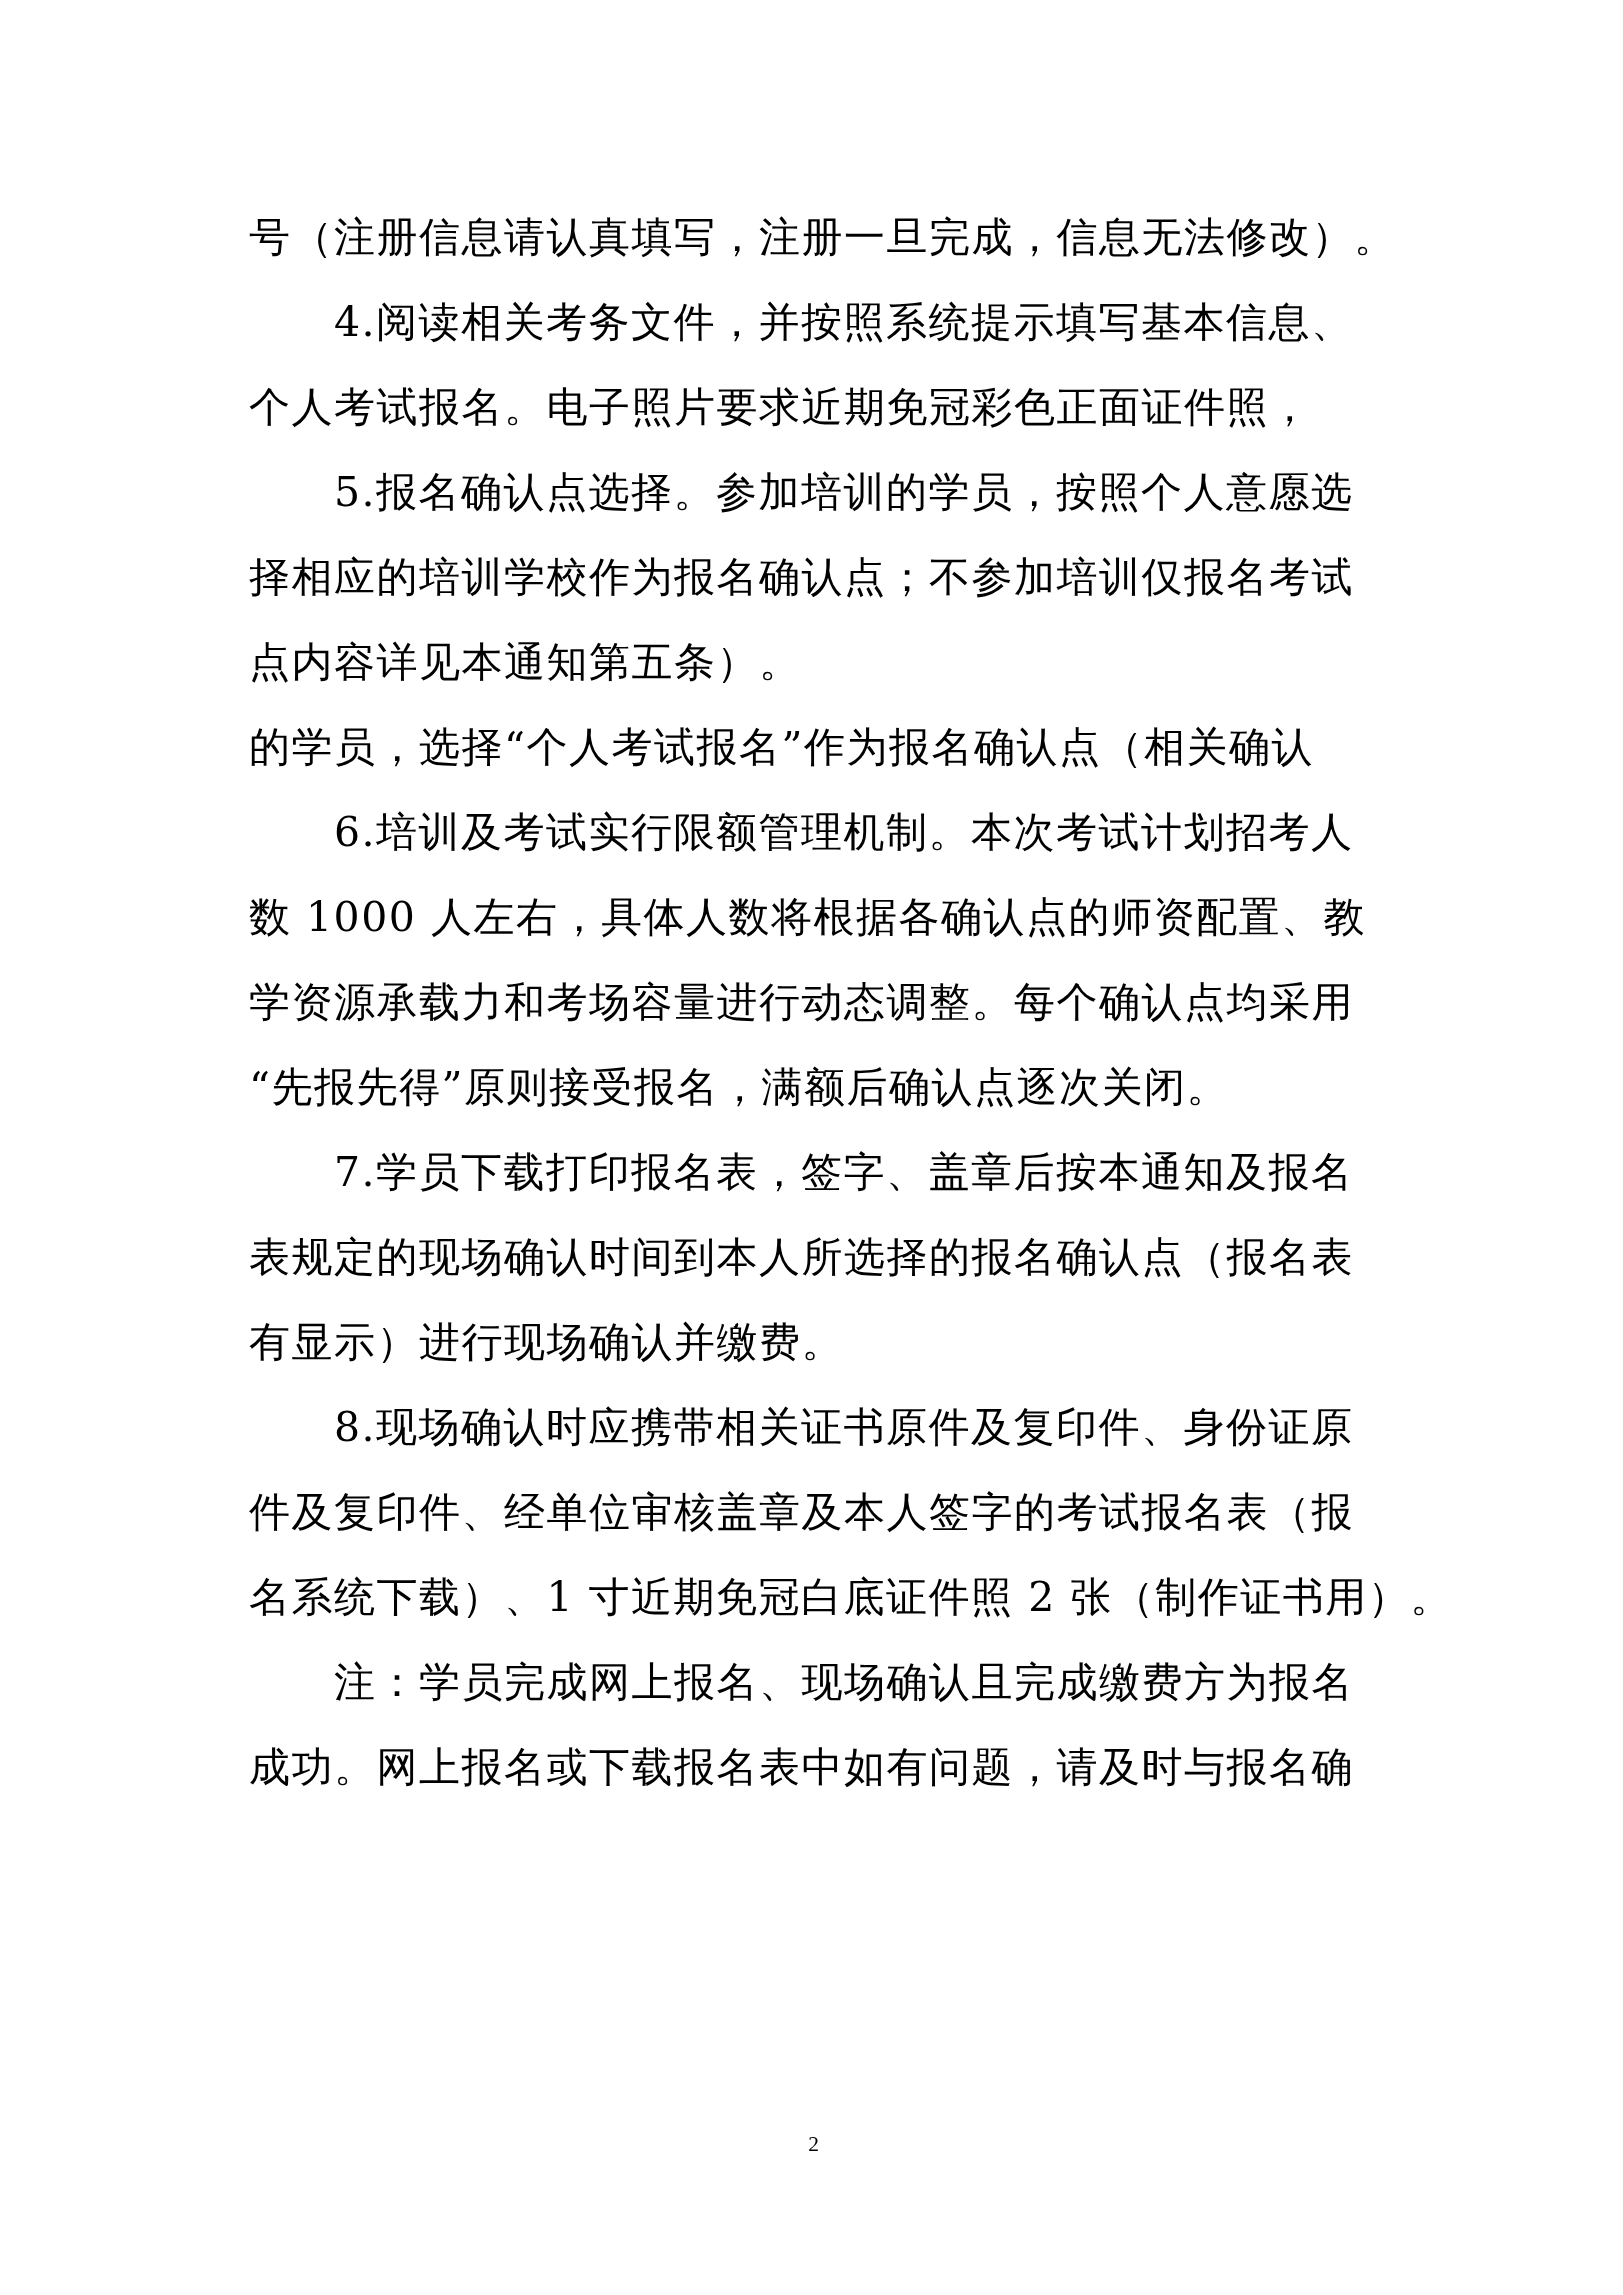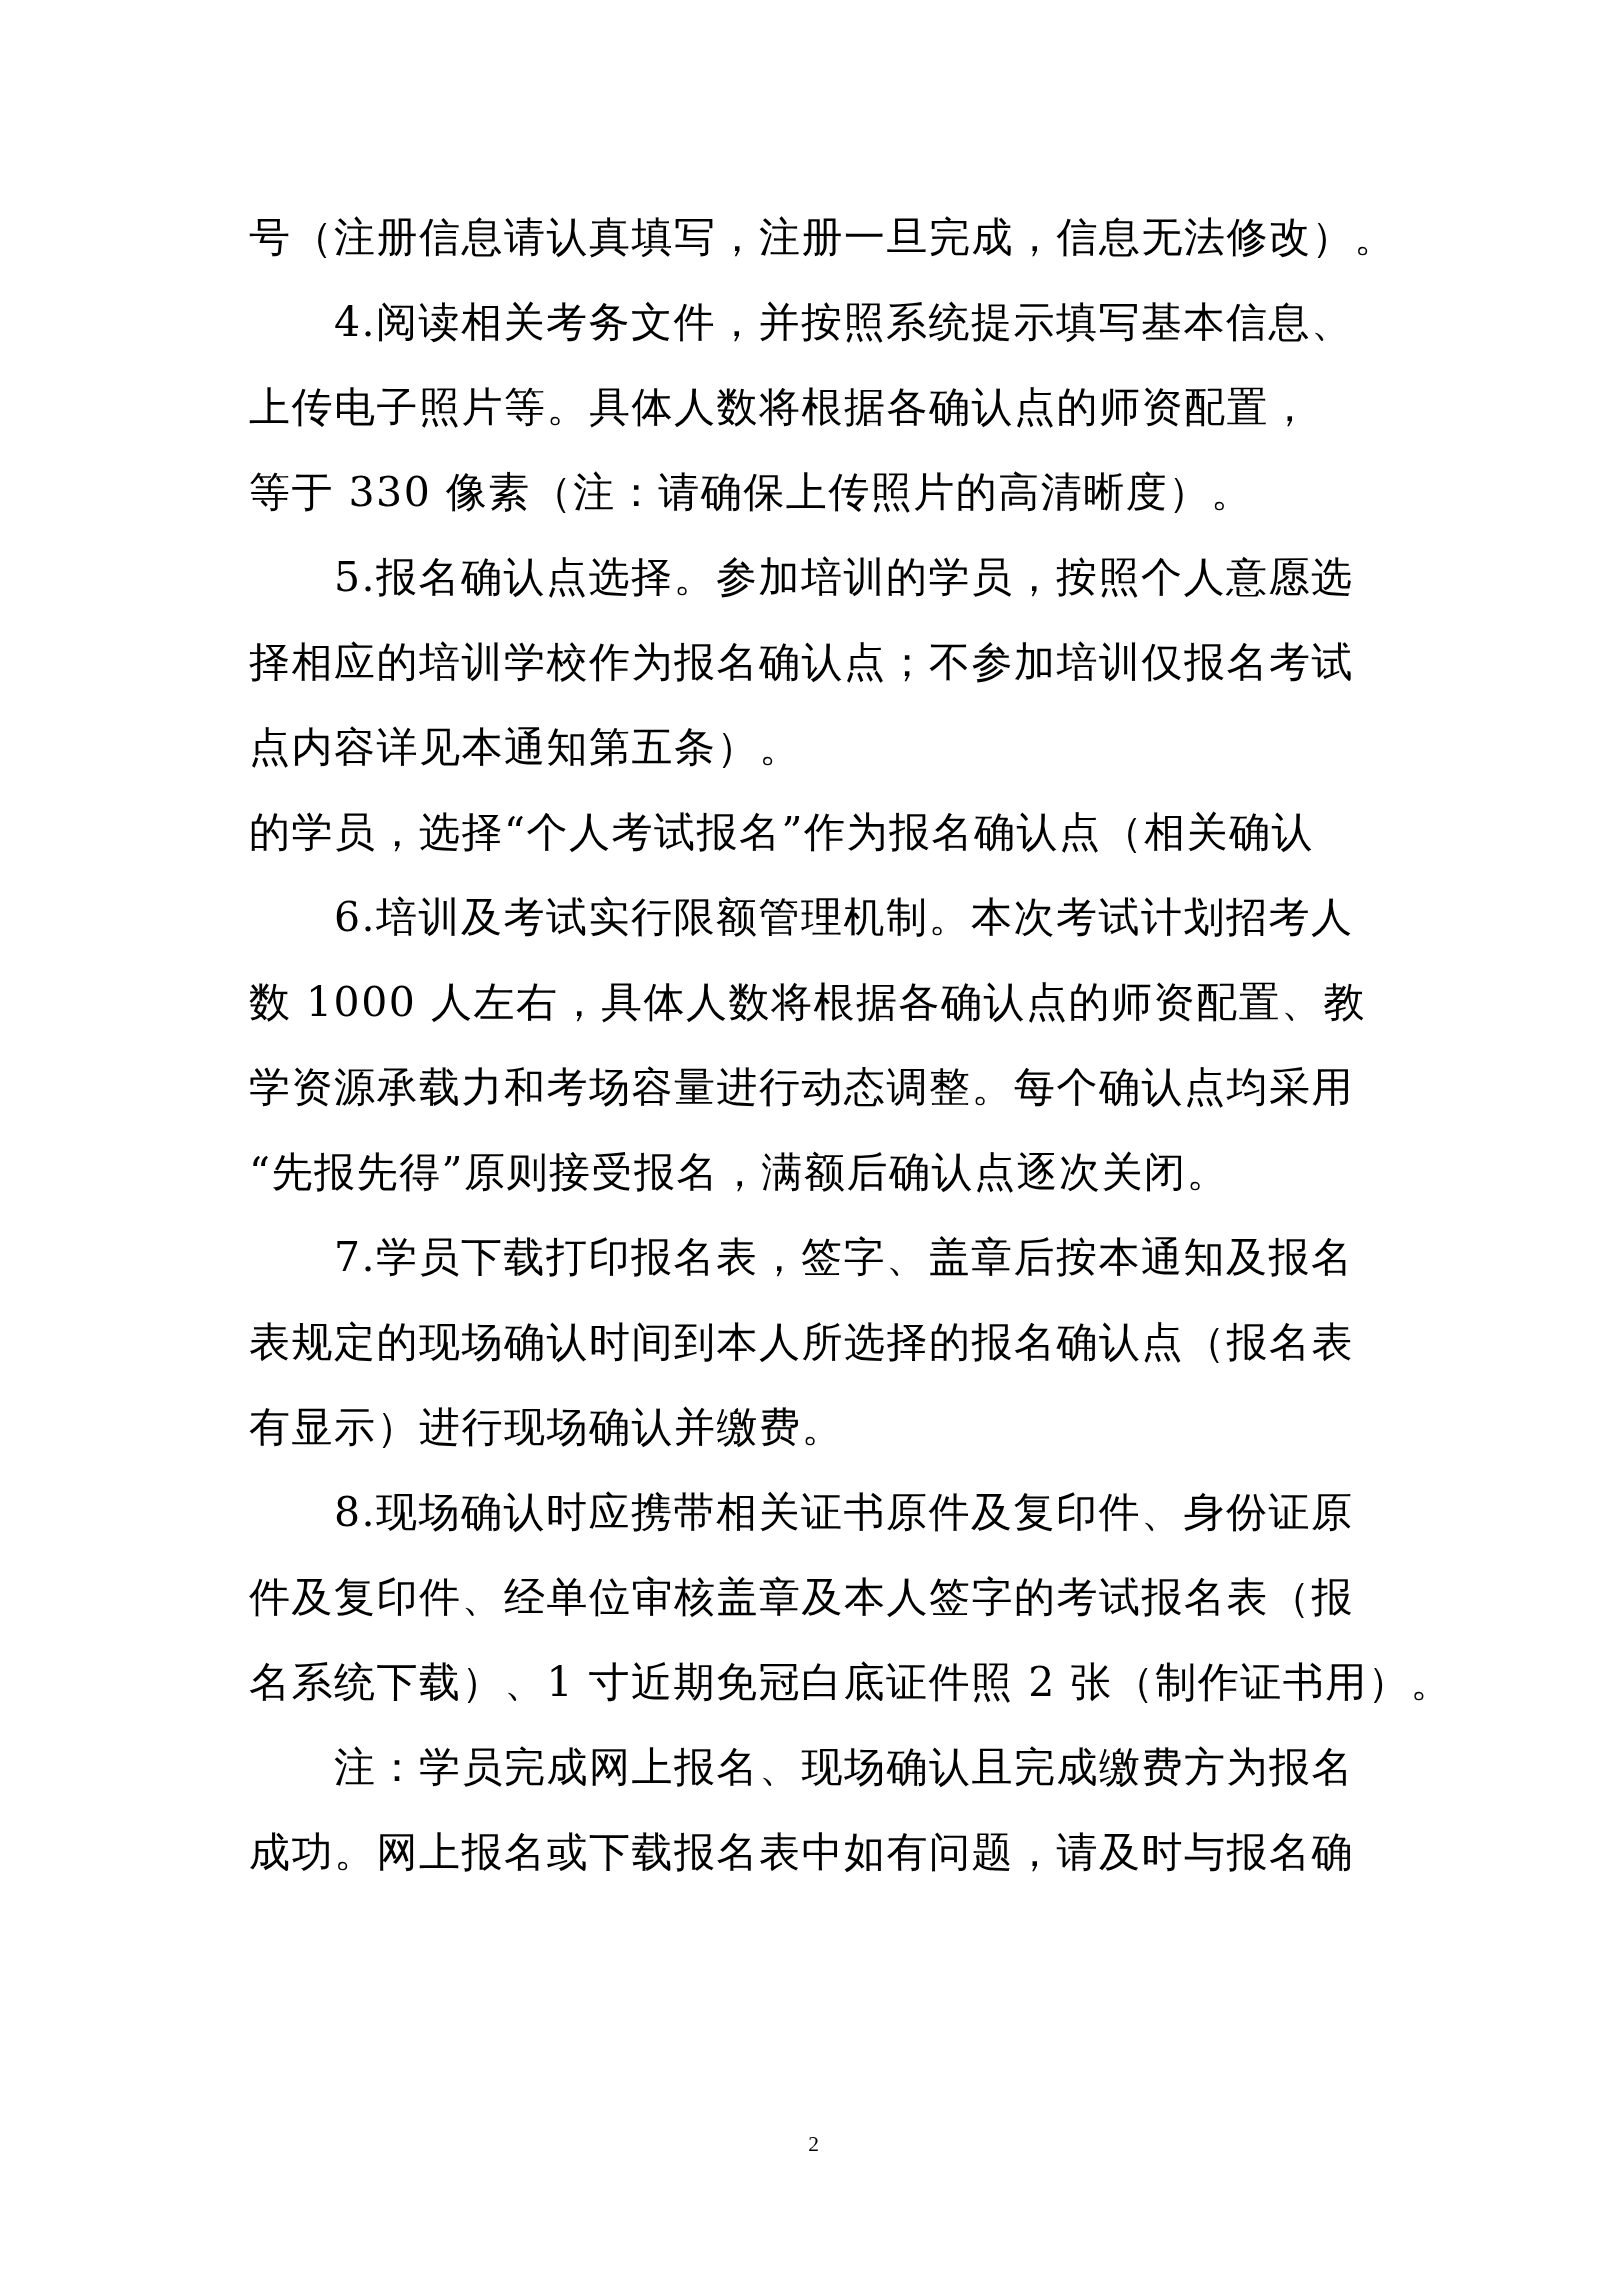--- a/index.html
+++ b/index.html
@@ -66,22 +66,21 @@
 
 <div class="page">
   <div class="body-text">
 
     <div class="para">
       <span class="line">号（注册信息请认真填写，注册一旦完成，信息无法修改）。</span>
     </div>
 
     <div class="para">
       <span class="line indent">4.阅读相关考务文件，并按照系统提示填写基本信息、</span>
-      <span class="line">上传电子照片等。具体人数将根据各确认点的师资配置，</span>
-      <span class="line">等于 330 像素（注：请确保上传照片的高清晰度）。</span>
+      <span class="line">个人考试报名。电子照片要求近期免冠彩色正面证件照，</span>
     </div>
 
     <div class="para">
       <span class="line indent">5.报名确认点选择。参加培训的学员，按照个人意愿选</span>
       <span class="line">择相应的培训学校作为报名确认点；不参加培训仅报名考试</span>
       <span class="line">点内容详见本通知第五条）。</span>
       <span class="line">的学员，选择“个人考试报名”作为报名确认点（相关确认</span>
     </div>
 
     <div class="para">

